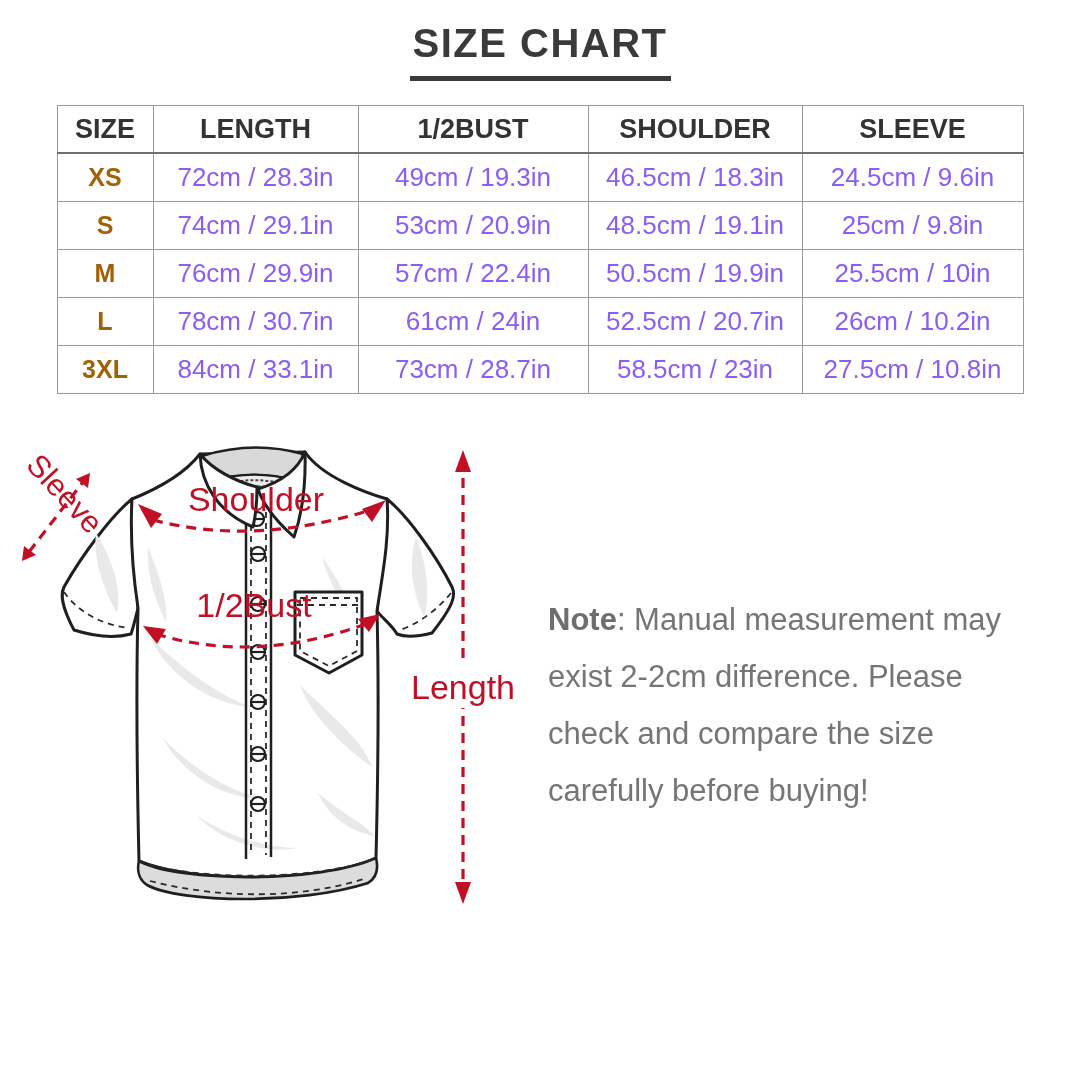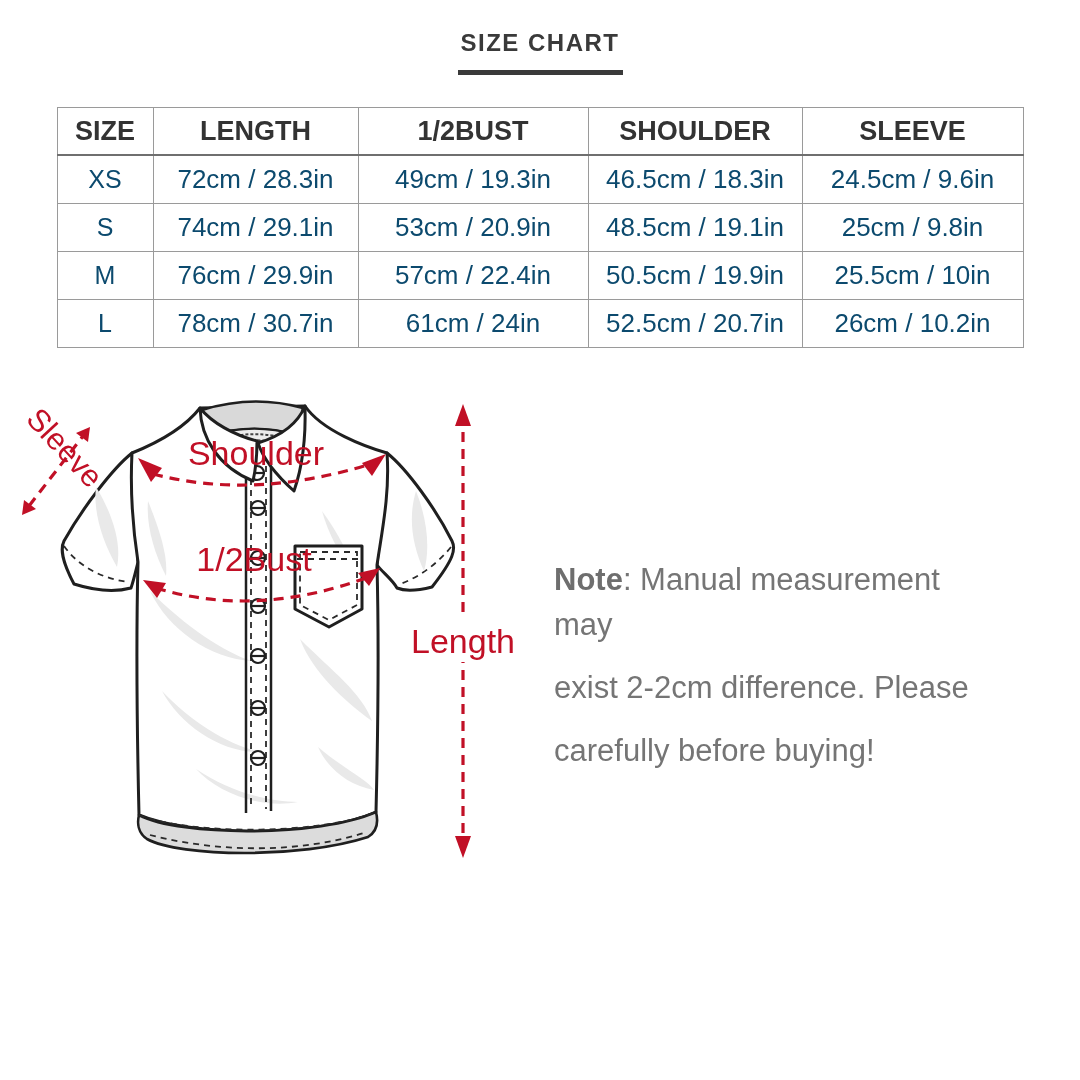--- a/index.html
+++ b/index.html
@@ -2,41 +2,41 @@
 <html><head>
 <meta charset="utf-8">
 <style>
   html,body{margin:0;padding:0;}
   body{
     width:1080px;height:1080px;background:#ffffff;overflow:hidden;
     font-family:"Liberation Sans",sans-serif;
   }
   .title-wrap{text-align:center;padding-top:22px;}
   .title{
-    display:inline-block;margin:0;font-size:24px;font-weight:bold;color:#3a3a3a;
-    letter-spacing:1.5px;border-bottom:5px solid #3a3a3a;padding:0 3px 6px 3px;line-height:42px;
+    display:inline-block;margin:0;font-size:40px;font-weight:bold;color:#3a3a3a;
+    letter-spacing:1.5px;border-bottom:5px solid #3a3a3a;padding:0 3px 12px 3px;line-height:42px;
   }
   table.size-table{
-    width:966px;margin:32px auto 0 auto;border-collapse:collapse;table-layout:fixed;
+    width:966px;margin:24px auto 0 auto;border-collapse:collapse;table-layout:fixed;
     border:1px solid #8f8f8f;
   }
   .size-table th,.size-table td{
     border:1px solid #9a9a9a;text-align:center;vertical-align:middle;padding:0;
   }
   .size-table thead th{
     height:46px;font-size:27px;font-weight:bold;color:#333333;border-bottom:2px solid #6f6f6f;
   }
-  .size-table td{height:47px;font-size:26px;color:#0c4a6e;font-weight:normal;}
-  .size-table td.size-col{font-size:25px;font-weight:normal;color:#0c4a6e;}
+  .size-table td{height:47px;font-size:26px;color:#8b5cf6;font-weight:normal;}
+  .size-table td.size-col{font-size:25px;font-weight:bold;color:#a16207;}
   .bottom{display:flex;margin-top:43px;}
   .note{
     width:478px;margin-left:16px;margin-top:148px;color:#757575;
     font-size:31px;line-height:45px;
   }
-  .note p{margin:18px;}
+  .note p{margin:12px;}
   .note b{font-weight:bold;color:#6e6e6e;}
   svg text{font-family:"Liberation Sans",sans-serif;}
   .shirt{stroke:#1f1f1f;stroke-width:3;fill:#ffffff;stroke-linejoin:round;stroke-linecap:round;}
   .stitch{fill:none;stroke:#2a2a2a;stroke-width:1.8;stroke-dasharray:6 5;}
   .wrinkle{fill:#e9e9e9;stroke:none;}
   .red-dash{fill:none;stroke:#c11026;stroke-width:3.2;stroke-dasharray:10 7;stroke-linecap:butt;}
   .red-head{fill:#c11026;stroke:none;}
   .red-label{fill:#c11026;font-size:34px;}
 </style>
 </head>
@@ -84,20 +84,27 @@
         <td>57cm / 22.4in</td>
         <td>50.5cm / 19.9in</td>
         <td>25.5cm / 10in</td>
       </tr>
       <tr>
         <td class="size-col">L</td>
         <td>78cm / 30.7in</td>
         <td>61cm / 24in</td>
         <td>52.5cm / 20.7in</td>
         <td>26cm / 10.2in</td>
+      </tr>
+      <tr>
+        <td class="size-col">3XL</td>
+        <td>84cm / 33.1in</td>
+        <td>73cm / 28.7in</td>
+        <td>58.5cm / 23in</td>
+        <td>27.5cm / 10.8in</td>
       </tr>
     </tbody>
 </table>
 
 <div class="bottom">
 
   <svg width="520" height="510" viewBox="0 0 520 510">
 
     <path class="shirt" d="M132,62 C112,78 82,118 64,150 C60,158 62,170 74,193 C96,200 116,201 131,197 C134,188 136,179 138,171 Z"></path>
     <path class="shirt" d="M387,62 C407,78 436,118 452,150 C456,158 454,168 432,196 C416,200 404,200 397,197 C392,188 382,181 377,174 Z"></path>
@@ -168,16 +175,17 @@
     <rect x="416" y="227" width="94" height="44" fill="#ffffff"></rect>
     <text class="red-label" x="256" y="74" text-anchor="middle">Shoulder</text>
     <text class="red-label" x="254" y="180" text-anchor="middle">1/2Bust</text>
     <text class="red-label" x="463" y="262" text-anchor="middle">Length</text>
     <text class="red-label" style="font-size:31px" transform="translate(57,64) rotate(47)" text-anchor="middle">Sleeve</text>
   </svg>
 
   <div class="note">
     <p><b>Note</b><span>: Manual measurement may</span></p>
     <p>exist 2-2cm difference. Please</p>
+    <p>check and compare the size</p>
     <p>carefully before buying!</p>
   </div>
 
 </div>
 
 </body></html>

